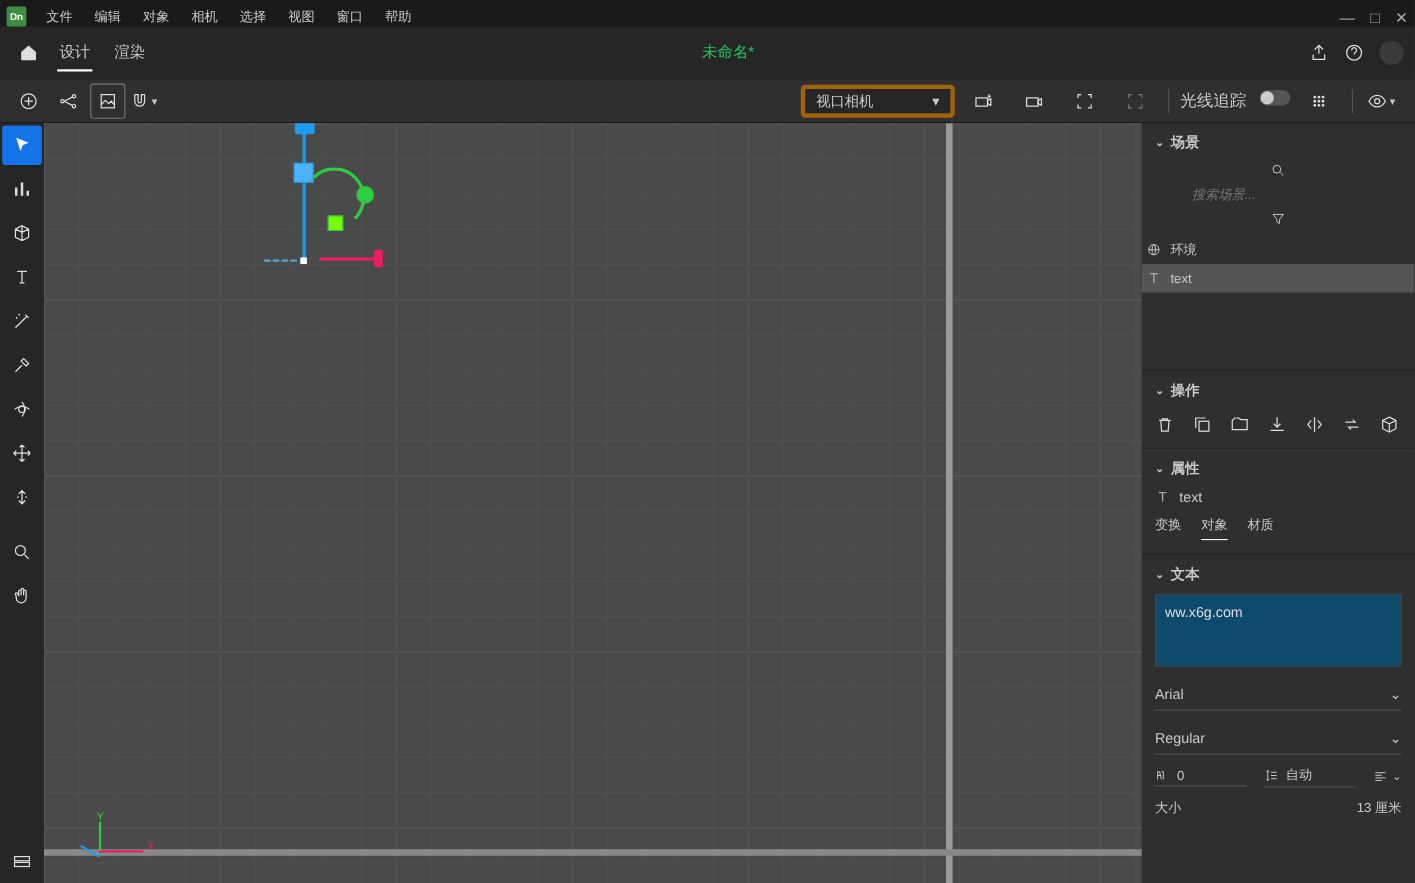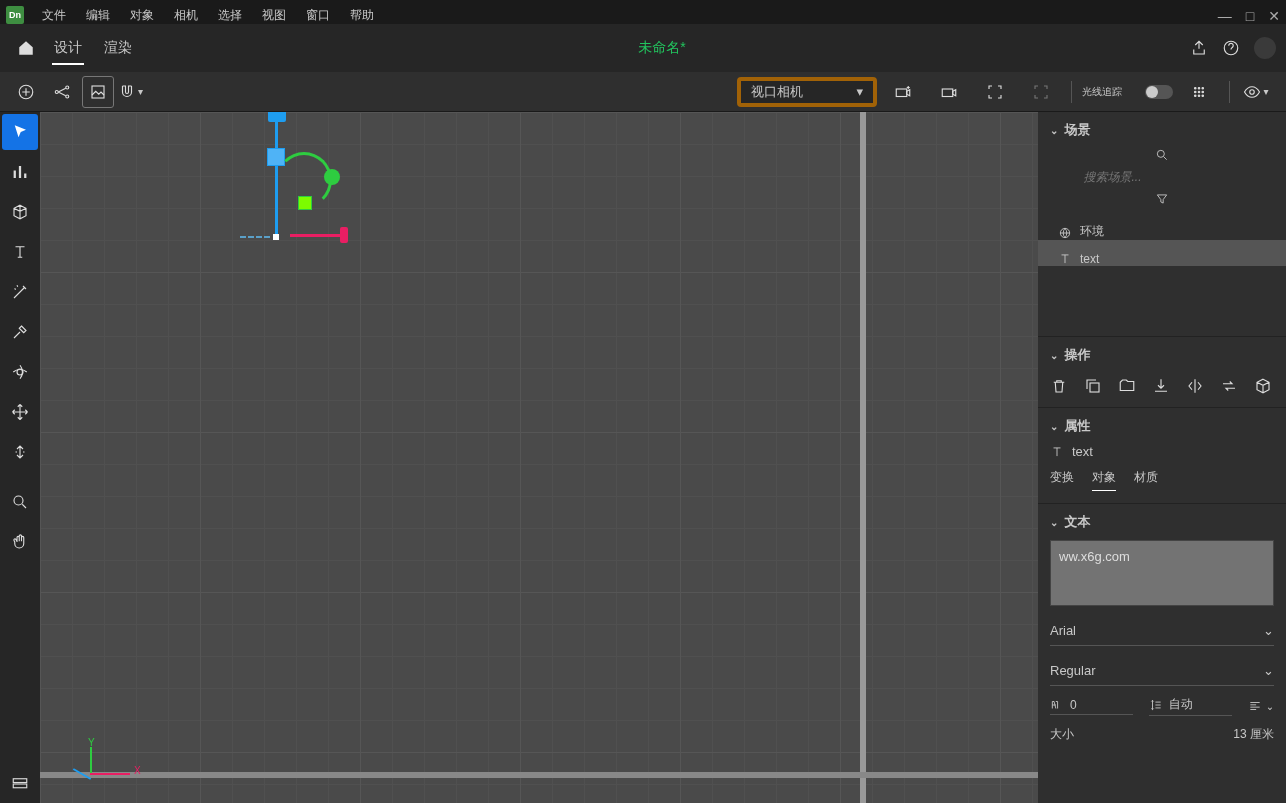--- a/index.html
+++ b/index.html
@@ -26,21 +26,21 @@
 
 .toolbar { height: 40px; background: #2f2f2f; display: flex; align-items: center; padding: 0 10px; border-bottom: 1px solid #1a1a1a; }
 .toolbar .tool-btn { width: 32px; height: 32px; display: flex; align-items: center; justify-content: center; cursor: pointer; border-radius: 3px; margin-right: 4px; }
 .toolbar .tool-btn.outlined { border: 1px solid #777; }
 .toolbar .magnet { display: flex; align-items: center; gap: 2px; cursor: pointer; }
 .toolbar .center-group { margin-left: auto; display: flex; align-items: center; gap: 10px; }
 .toolbar .camera-select { background: #262626; border: 4px solid #a16207; border-radius: 4px; height: 30px; width: 140px; display: flex; align-items: center; justify-content: space-between; padding: 0 10px; cursor: pointer; font-size: 13px; }
 .toolbar .divider { width: 1px; height: 22px; background: #555; }
 .toolbar .toggle-track { width: 28px; height: 14px; background: #555; border-radius: 7px; position: relative; cursor: pointer; }
 .toolbar .toggle-track .knob { width: 12px; height: 12px; background: #ccc; border-radius: 50%; position: absolute; top: 1px; left: 1px; }
-.toolbar .raytrace { display: flex; align-items: center; gap: 23px; font-size: 10px; }
+.toolbar .raytrace { display: flex; align-items: flex-start; gap: 12px; font-size: 15px; }
 
 
 .main { display: flex; height: 691px; }
 
 
 .tool-rail { width: 40px; background: #262626; display: flex; flex-direction: column; align-items: center; padding-top: 2px; }
 .tool-rail .rail-btn { width: 36px; height: 36px; display: flex; align-items: center; justify-content: center; cursor: pointer; border-radius: 3px; margin-bottom: 4px; }
 .tool-rail .rail-btn.active { background: #1473e6; }
 .tool-rail .rail-spacer { flex: 1; }
 
@@ -79,32 +79,32 @@
 .axis-widget .x-line2 { position: absolute; left: 10px; top: 32px; width: 40px; height: 2px; background: #e91e63; }
 .axis-widget .z-line2 { position: absolute; left: -8px; top: 32px; width: 20px; height: 2px; background: #1e9df0; transform: rotate(30deg); }
 
 
 .right-panel { width: 248px; background: #2f2f2f; display: flex; flex-direction: column; overflow-y: auto; }
 .panel-section { border-bottom: 1px solid #222; }
 .section-header { display: flex; align-items: center; height: 36px; padding: 0 12px; cursor: pointer; font-weight: bold; font-size: 13px; }
 .section-header .chev { margin-right: 6px; font-size: 10px; }
 .search-row { display: flex; align-items: center; gap: 8px; padding: 0 12px 8px; flex-direction: column; }
 .search-row input { flex: 1; background: transparent; border: none; color: #bbb; font-size: 12px; font-style: italic; outline: none; }
-.scene-item { display: flex; align-items: flex-end; gap: 8px; height: 26px; padding: 0 20px; font-size: 12px; cursor: pointer; }
+.scene-item { display: flex; align-items: center; gap: 8px; height: 26px; padding: 0 4px; font-size: 12px; cursor: pointer; }
 .scene-item.selected { background: #555; }
 
 .ops-row { display: flex; gap: 16px; padding: 4px 12px 12px; }
 .ops-row .op { cursor: pointer; }
 
 .prop-name-row { display: flex; align-items: center; gap: 8px; padding: 0 12px 10px; font-size: 13px; }
 .prop-tabs { display: flex; gap: 18px; padding: 0 12px 12px; font-size: 12px; }
 .prop-tabs .ptab { cursor: pointer; padding-bottom: 4px; }
 .prop-tabs .ptab.active { border-bottom: 1px solid #fff; }
 
-.text-box { margin: 0 12px 10px; height: 66px; background: #737373; border: 1px solid #444; padding: 8px; font-size: 13px; color: #ddd; cursor: text; }
+.text-box { margin: 0 12px 10px; height: 66px; background: #0c4a6e; border: 1px solid #444; padding: 8px; font-size: 13px; color: #ddd; cursor: text; }
 .dropdown { margin: 0 12px 10px; height: 30px; display: flex; align-items: center; justify-content: space-between; border-bottom: 1px solid #555; font-size: 13px; cursor: pointer; }
 .num-row { display: flex; align-items: center; gap: 16px; padding: 0 12px 8px; font-size: 12px; }
 .num-row .nfield { display: flex; align-items: center; gap: 6px; border-bottom: 1px solid #555; padding-bottom: 2px; flex: 1; }
 .num-row .align { display: flex; align-items: center; gap: 4px; }
 .size-row { display: flex; justify-content: space-between; padding: 2px 12px 0; font-size: 12px; }
 
 svg { display: block; }
 .ic { width: 18px; height: 18px; fill: none; stroke: #ddd; stroke-width: 1.5; }
 .ic-sm { width:14px; height:14px; fill:none; stroke:#ccc; stroke-width:1.5; }
 </style>

